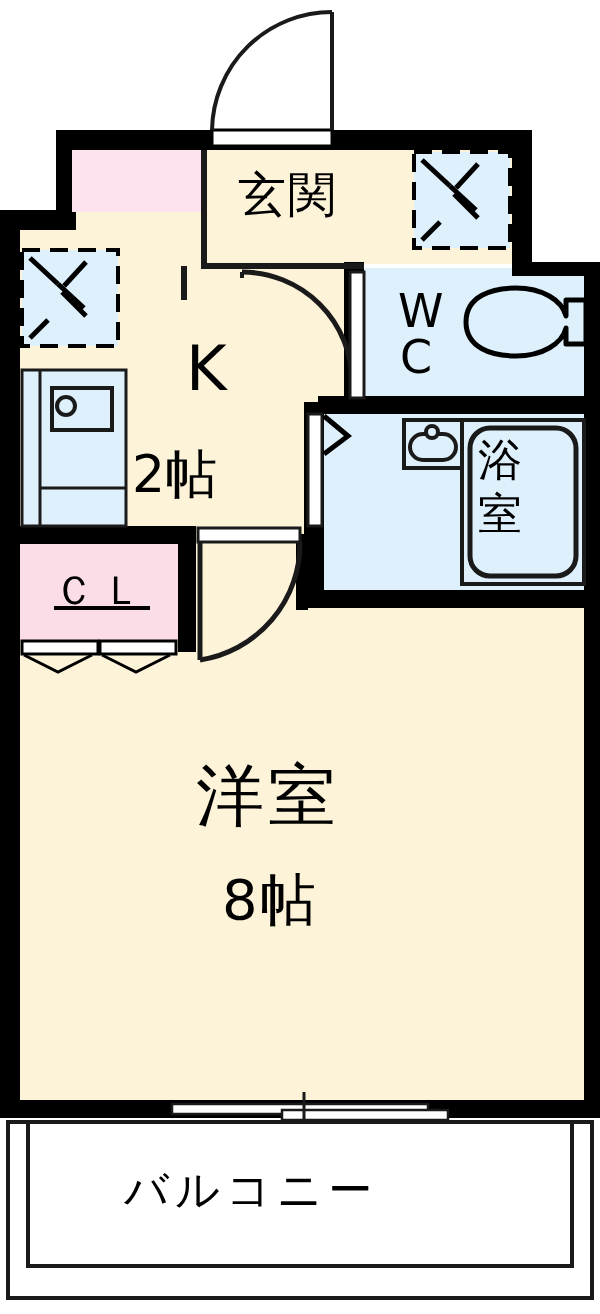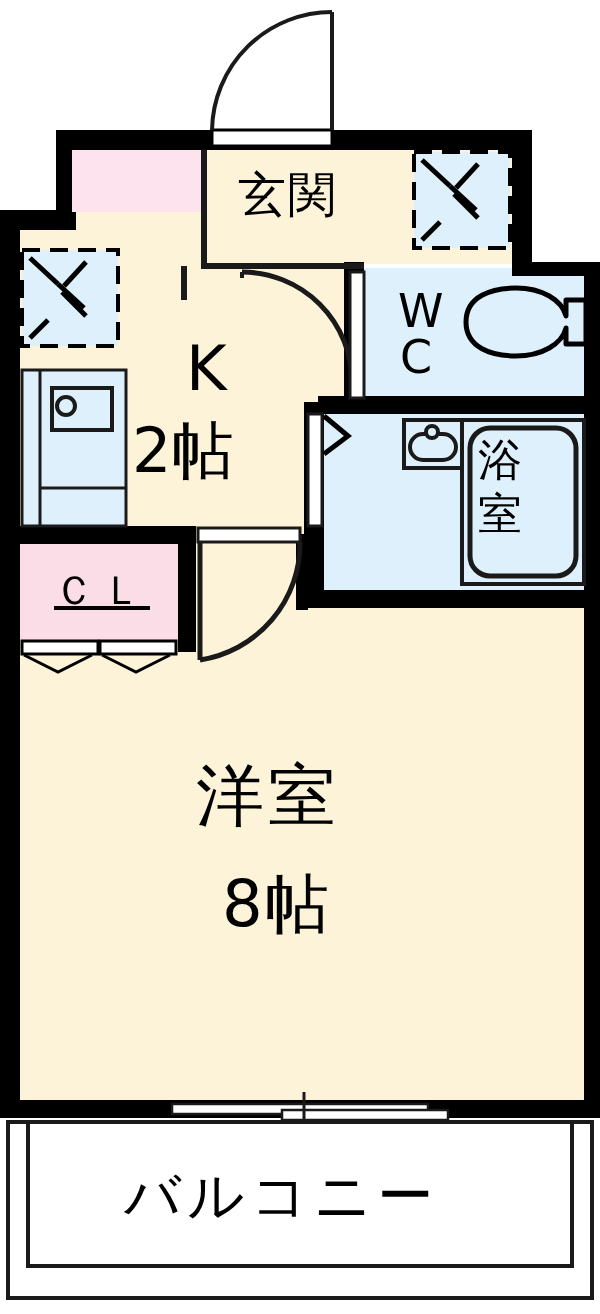--- a/index.html
+++ b/index.html
@@ -12,25 +12,25 @@
     position:absolute;white-space:nowrap;color:#000;
     font-family:"DejaVu Sans","Liberation Sans",sans-serif;
     line-height:1;pointer-events:none;
   }
   .lbl.genkan{left:238px;top:170px;font-size:48px;letter-spacing:2px;}
   .lbl.wc-w{left:398px;top:288px;font-size:46px;}
   .lbl.wc-c{left:400px;top:334px;font-size:46px;}
   .lbl.yoku1{left:478px;top:438px;font-size:44px;}
   .lbl.yoku2{left:478px;top:492px;font-size:44px;}
   .lbl.k{left:186px;top:338px;font-size:62px;font-weight:400;}
-  .lbl.k2{left:132px;top:420px;font-size:62px;letter-spacing:0px;}
+  .lbl.k2{left:132px;top:448px;font-size:52px;letter-spacing:0px;}
   .lbl.cl{left:54px;top:570px;font-size:40px;letter-spacing:8px;text-decoration:underline;}
   .lbl.room1{left:196px;top:762px;font-size:68px;letter-spacing:4px;}
-  .lbl.room2{left:222px;top:872px;font-size:64px;letter-spacing:2px;}
-  .lbl.balcony{left:124px;top:1168px;font-size:56px;letter-spacing:6px;}
+  .lbl.room2{left:222px;top:872px;font-size:56px;letter-spacing:2px;}
+  .lbl.balcony{left:124px;top:1168px;font-size:44px;letter-spacing:6px;}
 </style>
 </head>
 <body>
 
 <svg id="plan" viewBox="0 0 600 1314" xmlns="http://www.w3.org/2000/svg">
 
   <rect x="0" y="0" width="600" height="1314" fill="#ffffff"></rect>
 
   <g>
 

